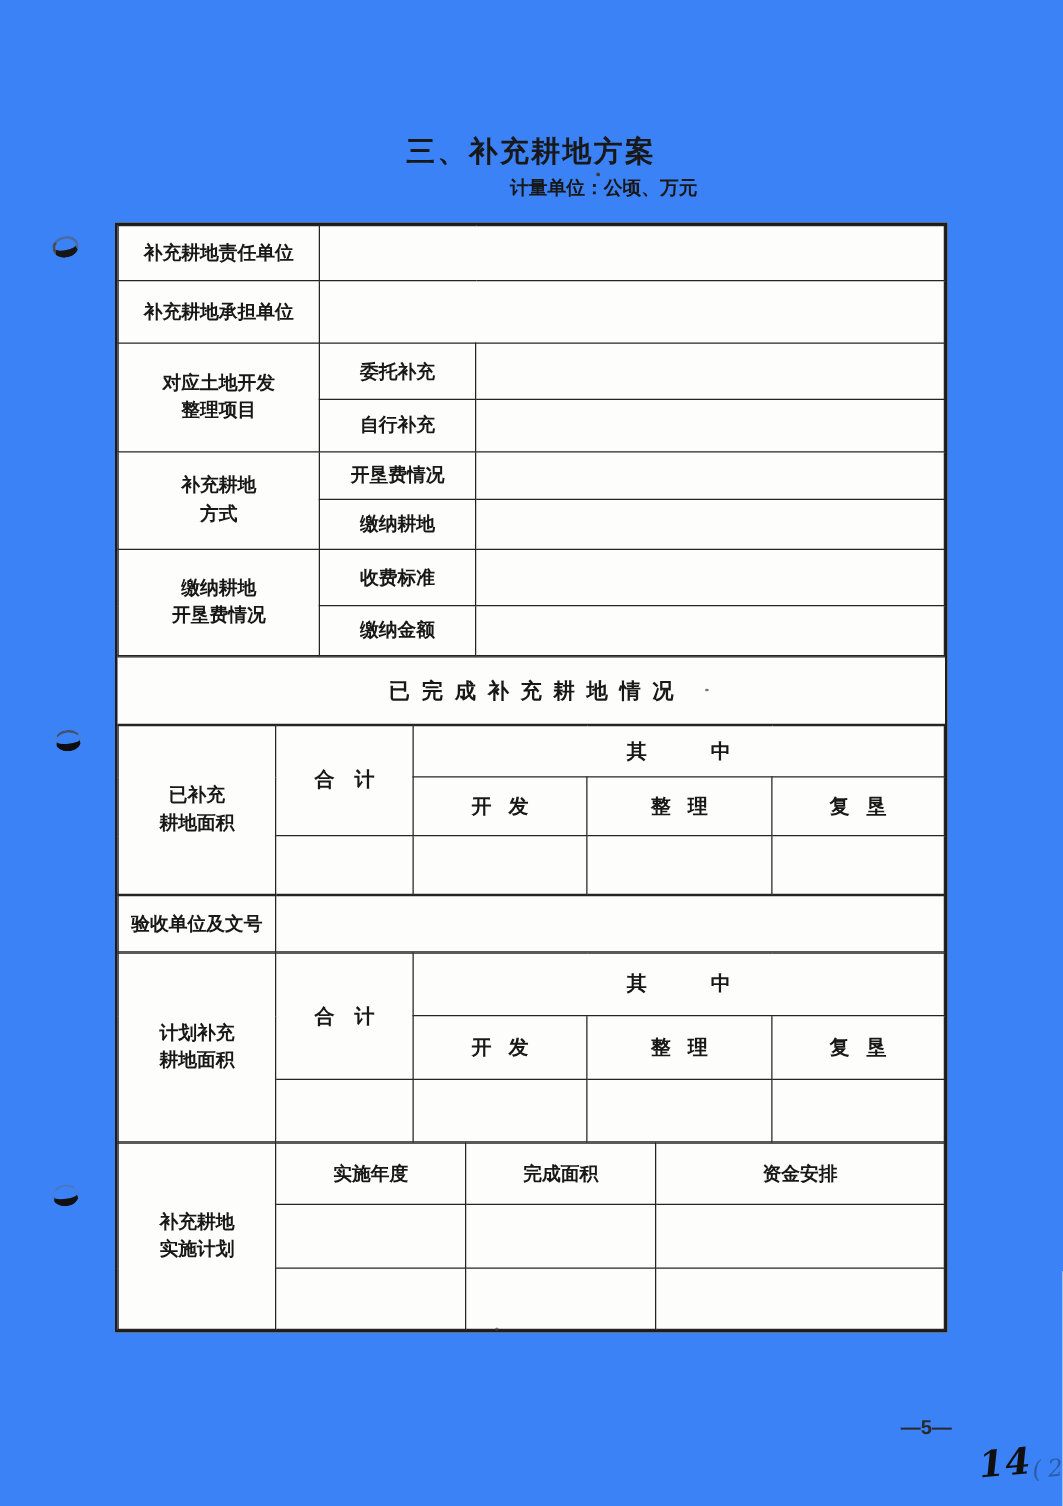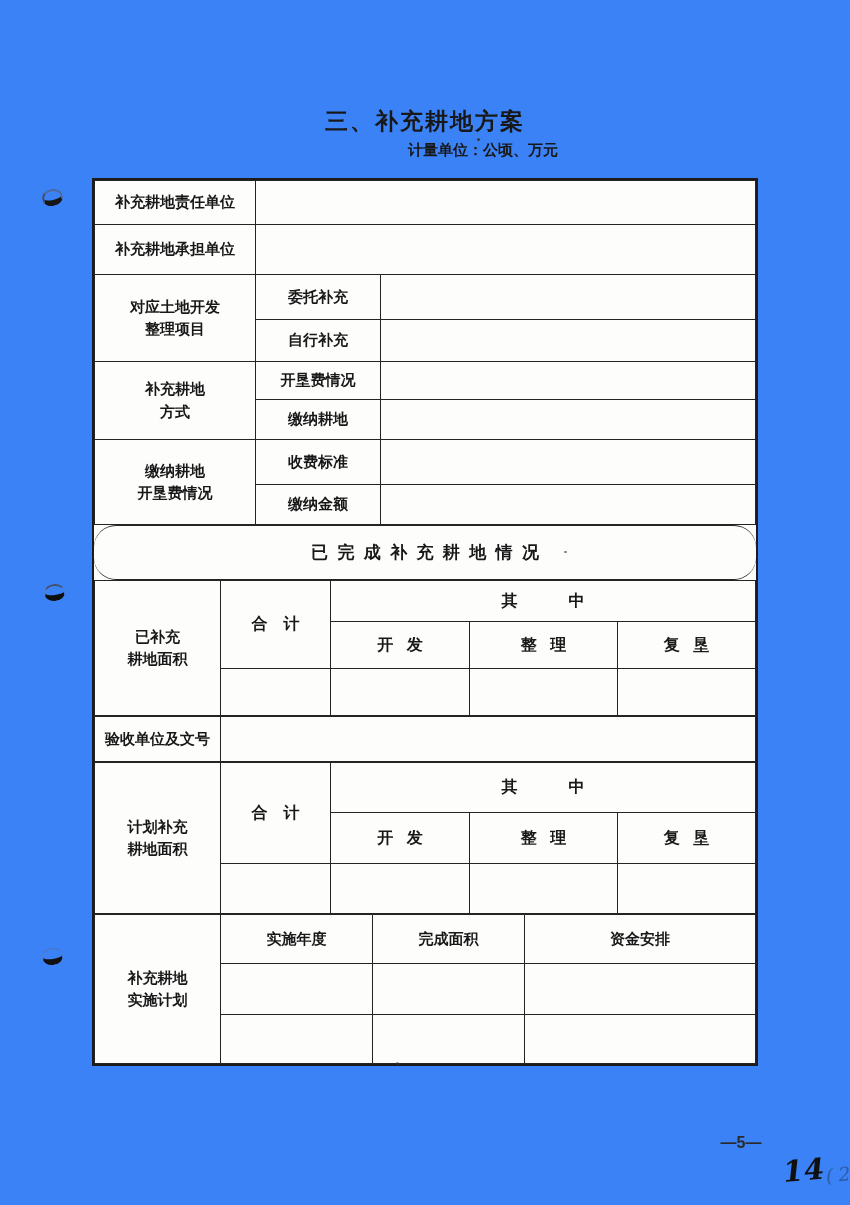--- a/index.html
+++ b/index.html
@@ -24,21 +24,21 @@
   td{
     border:1px solid #242424; text-align:center; vertical-align:middle;
     font-size:15px; font-weight:bold; padding:2px 4px; overflow:hidden;
   }
   .pre{white-space:pre-line; line-height:1.5;}
   .sechead{
     border-top:1px solid #242424; border-bottom:1px solid #242424;
     text-align:center; font-size:17px; font-weight:bold;
     display:flex; align-items:center; justify-content:center;
   }
-  .h-comp{height:53px;border-radius:22px;} .h-plan{height:45px;}
+  .h-comp{height:53px;} .h-plan{height:45px;}
   .ls-head{letter-spacing:0.55em; margin-right:-0.55em;}
   .ls-wide{letter-spacing:3.2em; margin-right:-3.2em; font-size:16px;}
   .ls-mid{letter-spacing:1.0em; margin-right:-1.0em; font-size:16px;}
   .ls-sm{letter-spacing:0.85em; margin-right:-0.85em; font-size:16px;}
   .pagenum{
     position:absolute; left:703px; top:1134px; width:76px;
     text-align:center; font-size:16px; font-weight:bold; color:#2a2a2a;
   }
   .handwriting{
     position:absolute; left:783px; top:1152px;

